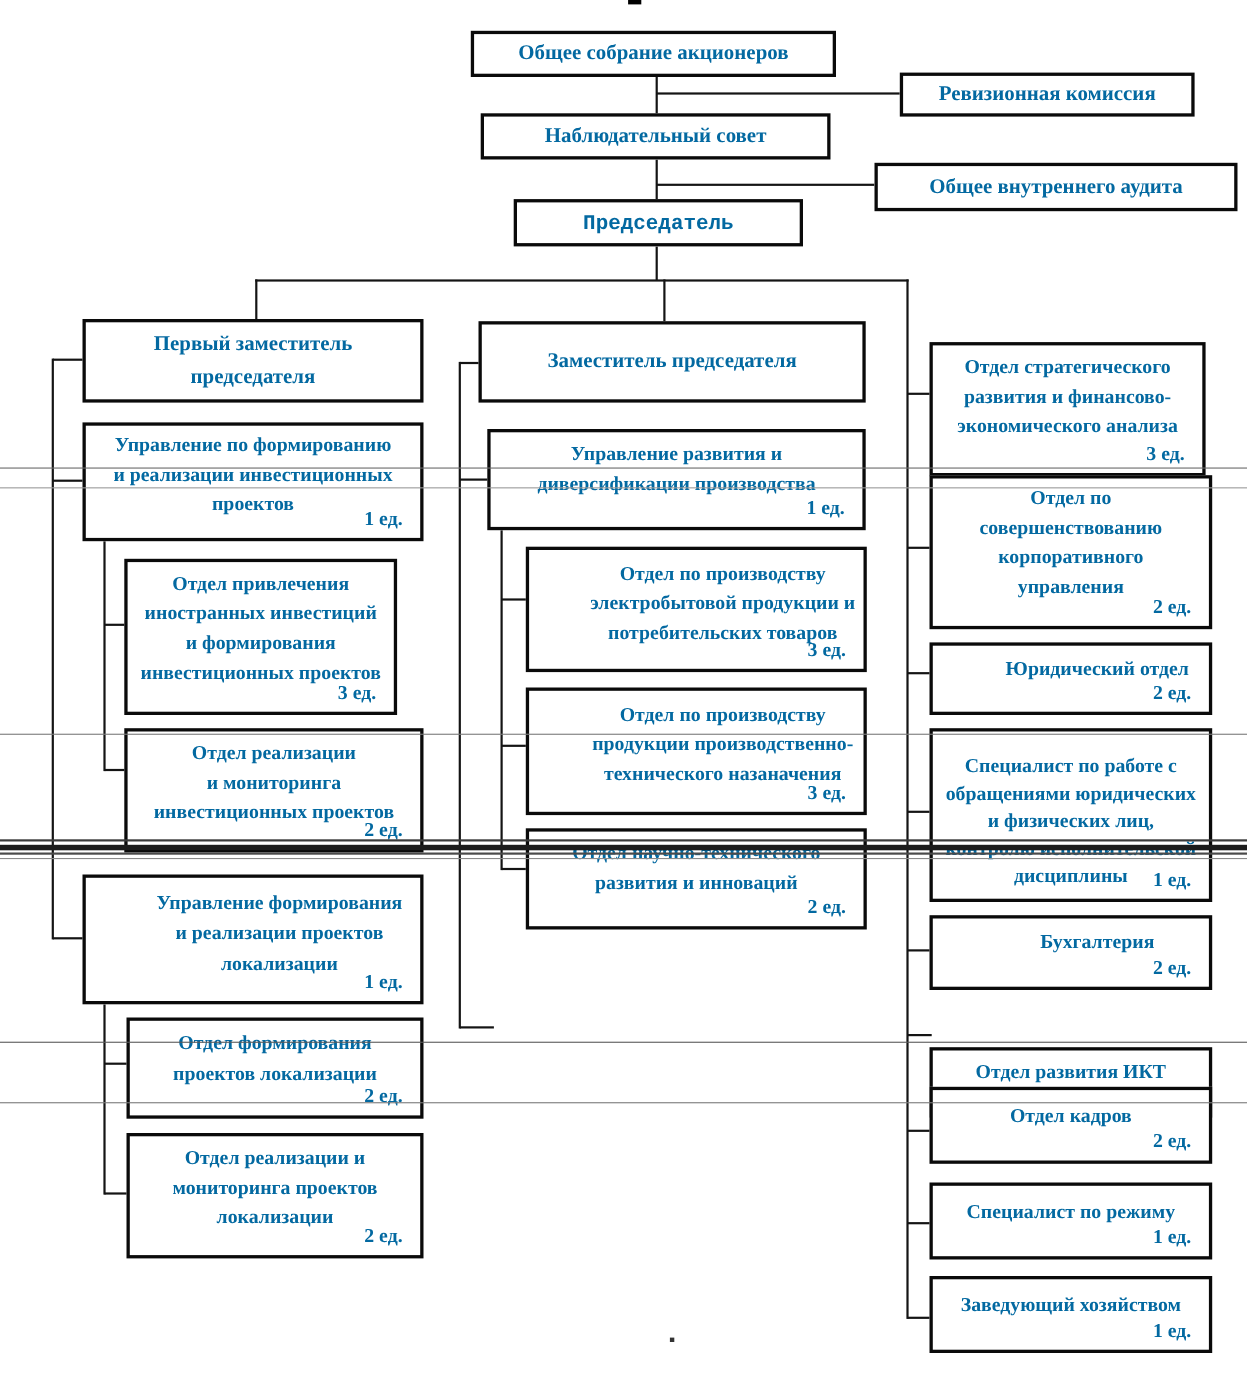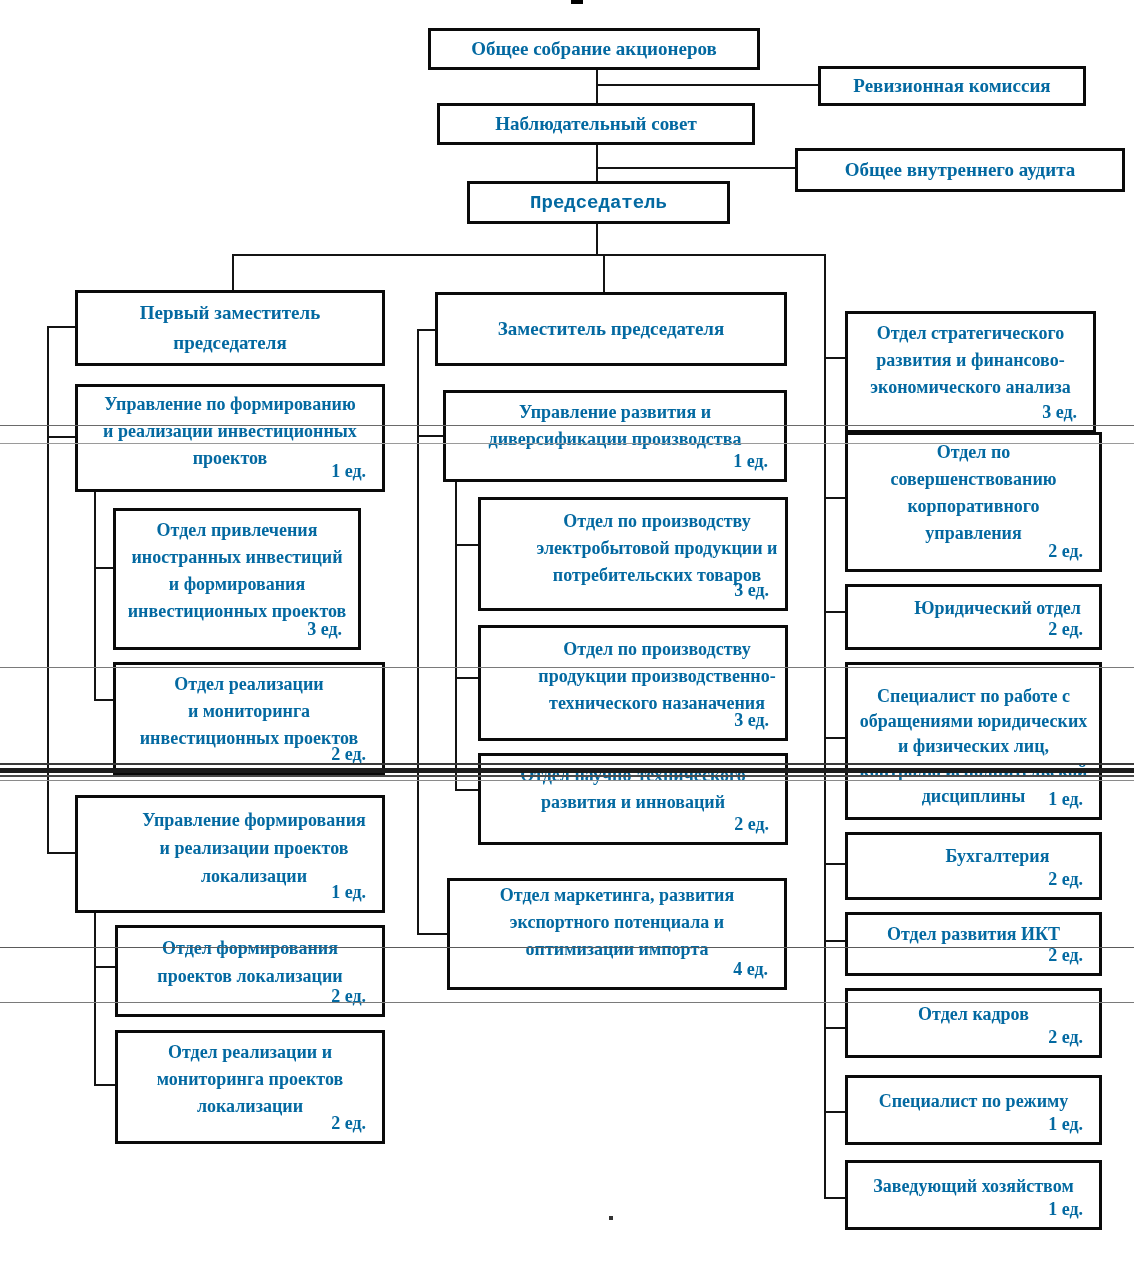--- a/index.html
+++ b/index.html
@@ -142,26 +142,20 @@
     <div class="lbl">Отдел по производству
 продукции производственно-
 технического назаначения</div>
     <div class="cnt">3 ед.</div>
   </div>
   <div class="box" style="left:478px;top:753px;width:310px;height:92px;">
     <div class="lbl">Отдел научно-технического
 развития и инноваций</div>
     <div class="cnt">2 ед.</div>
   </div>
-  <div class="box pt0" style="left:447px;top:878px;width:340px;height:112px;">
-    <div class="lbl">Отдел маркетинга, развития
-экспортного потенциала и
-оптимизации импорта</div>
-    <div class="cnt">4 ед.</div>
-  </div>
 
   <div class="box" style="left:845px;top:300px;width:251px;height:122px;margin-top:11px;">
     <div class="lbl">Отдел стратегического
 развития и финансово-
 экономического анализа</div>
     <div class="cnt">3 ед.</div>
   </div>
   <div class="box pt4" style="left:845px;top:432px;width:257px;height:140px;">
     <div class="lbl">Отдел по
 совершенствованию
@@ -178,21 +172,21 @@
 обращениями юридических
 и физических лиц,
 контролю исполнительской
 дисциплины</div>
     <div class="cnt">1 ед.</div>
   </div>
   <div class="box pt8" style="left:845px;top:832px;width:257px;height:68px;">
     <div class="lbl">Бухгалтерия</div>
     <div class="cnt">2 ед.</div>
   </div>
-  <div class="box" style="left:845px;top:912px;width:257px;height:64px;">
+  <div class="box" style="left:845px;top:952px;width:257px;height:64px;">
     <div class="lbl">Отдел развития ИКТ</div>
     <div class="cnt">2 ед.</div>
   </div>
   <div class="box pt10" style="left:845px;top:988px;width:257px;height:70px;">
     <div class="lbl">Отдел кадров</div>
     <div class="cnt">2 ед.</div>
   </div>
   <div class="box pt10" style="left:845px;top:1075px;width:257px;height:70px;">
     <div class="lbl">Специалист по режиму</div>
     <div class="cnt">1 ед.</div>

